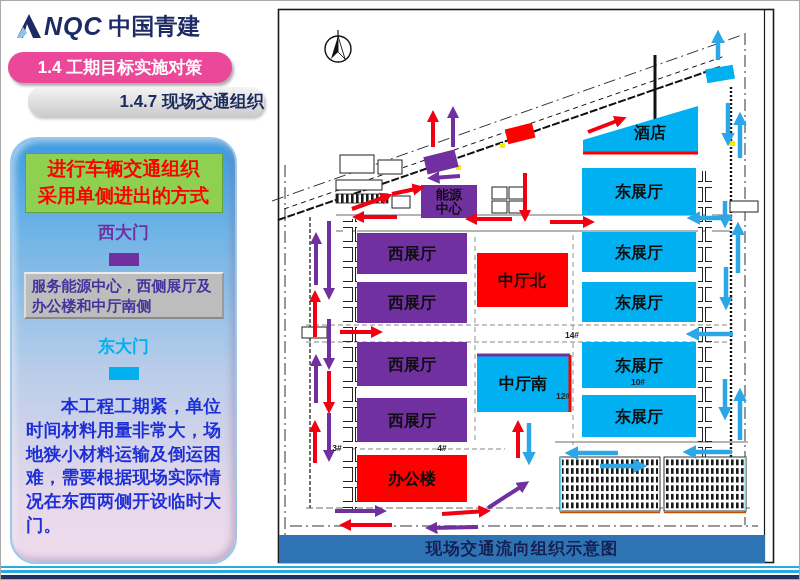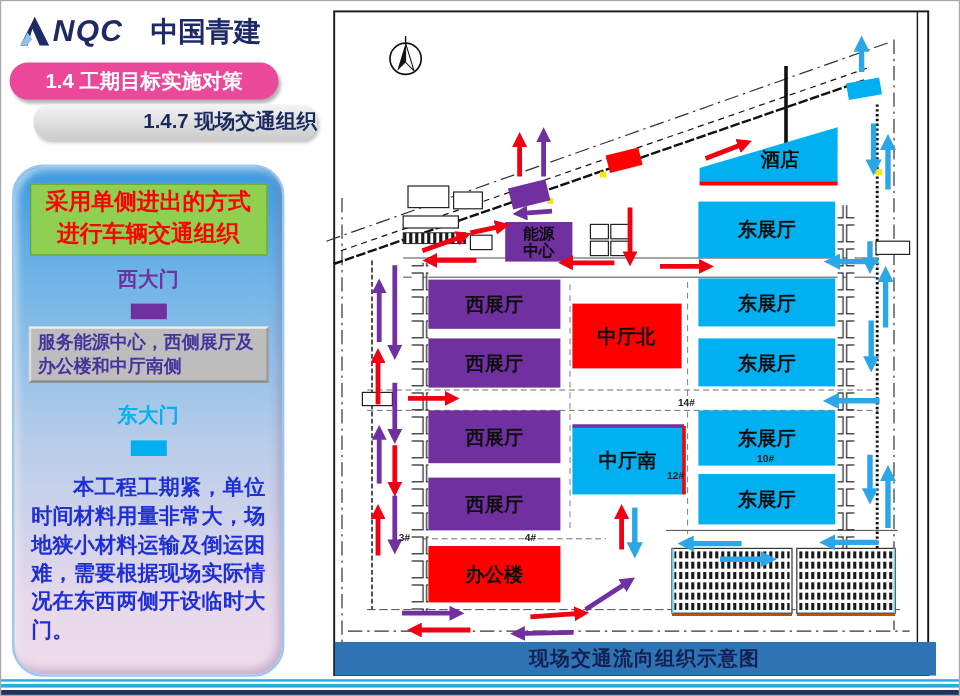--- a/index.html
+++ b/index.html
@@ -5,21 +5,21 @@
   html,body{margin:0;padding:0;}
   body{
     width:800px;height:580px;position:relative;overflow:hidden;background:#ffffff;
     font-family:"Liberation Sans","DejaVu Sans",sans-serif;
   }
   #frame-border{position:absolute;inset:0;border:1px solid #a9a9a9;pointer-events:none;z-index:50;}
 
   
   .logo{position:absolute;left:14px;top:7px;height:38px;display:flex;align-items:center;gap:0;}
   .logo .brand{font-size:25px;font-weight:800;color:#1d2a66;letter-spacing:1px;font-style:italic;}
-  .logo .brand-cn{font-size:23px;font-weight:800;color:#1d2a66;margin-left:23px;font-style:normal;}
+  .logo .brand-cn{font-size:23px;font-weight:800;color:#1d2a66;margin-left:6px;font-style:normal;}
   .title-bar{
     position:absolute;left:8px;top:52px;width:224px;height:31px;background:#ec4899;border-radius:16px;
     color:#ffffff;font-size:17px;font-weight:bold;display:flex;align-items:center;justify-content:center;
     box-shadow:2px 3px 3px rgba(110,110,110,.55);
   }
   .subtitle-bar{
     position:absolute;left:28px;top:87px;width:236px;height:29px;border-radius:13px;
     background:linear-gradient(180deg,#f4f4f4,#cccccc);
     color:#1b2a5e;font-size:17px;font-weight:bold;display:flex;align-items:center;justify-content:flex-end;
     box-shadow:2px 3px 3px rgba(140,140,140,.5);
@@ -62,21 +62,20 @@
     text-align:justify;text-indent:2em;
   }
 
   
   .map{position:absolute;left:270px;top:5px;width:527px;height:562px;}
   .map svg{position:absolute;left:0;top:0;}
   .map-caption{
     position:absolute;left:9px;top:530px;width:486px;height:28px;background:#2E74B5;
     color:#141F52;font-size:16.5px;font-weight:bold;display:flex;align-items:center;justify-content:center;
     letter-spacing:1px;
-    padding-left:15px;
   }
   svg text{font-family:"Liberation Sans","DejaVu Sans",sans-serif;}
   .bl{fill:#0d0d0d;font-size:16px;font-weight:600;text-anchor:middle;}
   .bl-s{fill:#0d0d0d;font-size:13px;font-weight:600;text-anchor:middle;}
   .tiny{fill:#222;font-size:8.5px;font-weight:600;text-anchor:middle;}
   .ar-red{stroke:#F00010;stroke-width:4;fill:none;}
   .ar-pur{stroke:#7030A0;stroke-width:4;fill:none;}
   .ar-blu{stroke:#2BA7E8;stroke-width:4.5;fill:none;}
   .thin-bldg{fill:#ffffff;stroke:#222;stroke-width:1;}
 
@@ -101,22 +100,22 @@
 
 <div class="title-bar">
   <span>1.4 工期目标实施对策</span>
 </div>
 <div class="subtitle-bar">
   <span>1.4.7 现场交通组织</span>
 </div>
 
 <div class="sidebar">
   <div class="green-box">
+    <span>进行车辆交通组织</span>
     <span>采用单侧进出的方式</span>
-    <span>进行车辆交通组织</span>
   </div>
 
   <div class="gate-row">
     <span class="gate-name g-west">西大门</span>
     <span class="gate-swatch g-west"></span>
   </div>
   <div class="desc-box d1">服务能源中心，西侧展厅及办公楼和中厅南侧</div>
 
 
   <div class="gate-row">

